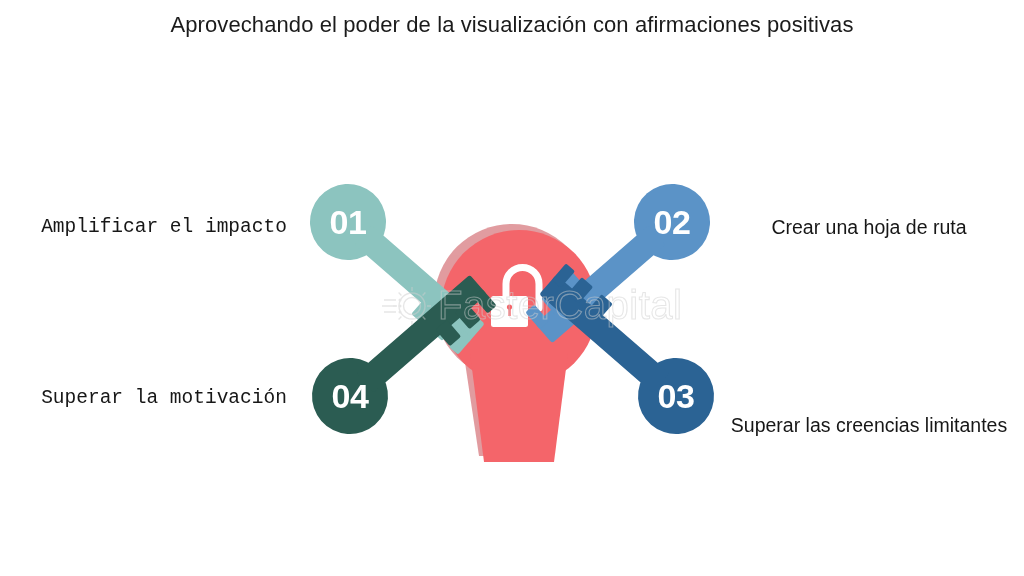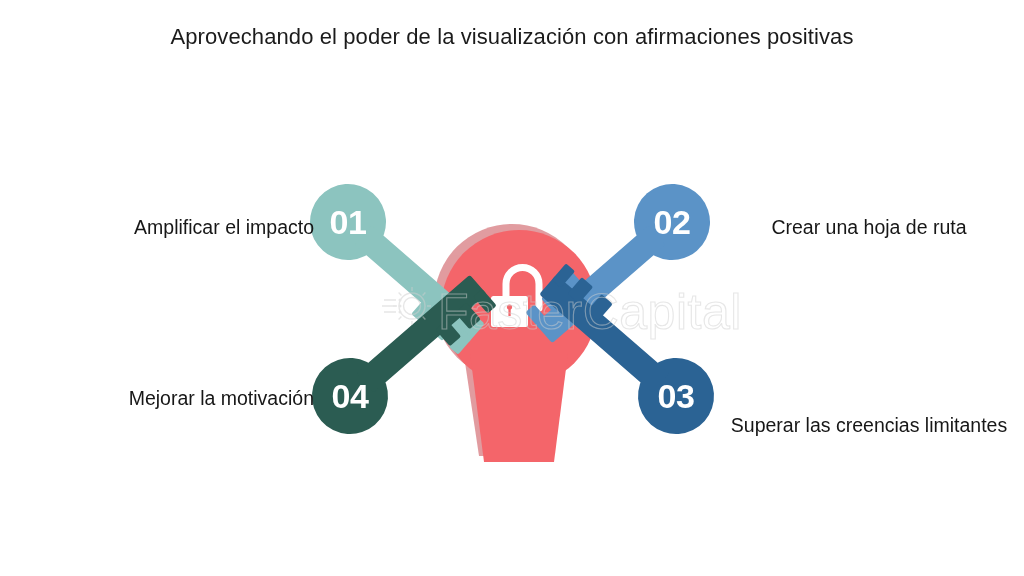--- a/index.html
+++ b/index.html
@@ -13,21 +13,21 @@
     position: relative;
     overflow: hidden;
     font-family: "Liberation Sans", sans-serif;
     color: #1a1a1a;
     -webkit-font-smoothing: antialiased;
   }
 
   
   #title {
     position: absolute;
-    top: 24px;
+    top: 12px;
     left: 0;
     width: 1024px;
     text-align: center;
     font-size: 22px;
     font-weight: 400;
     letter-spacing: .1px;
     color: #1b1b1b;
     white-space: nowrap;
   }
 
@@ -41,21 +41,21 @@
   }
 
   
   .label {
     position: absolute;
     font-size: 19.5px;
     font-weight: 400;
     line-height: 1.32;
     color: #171717;
   }
-  .label.left  { text-align: right; }
+  .label.left  { text-align: center; font-family: Liberation Mono, monospace; }
   .label.right { text-align: center; }
 
   #label-01 { left: 14px;  top: 215px; width: 300px; }
   #label-04 { left: 14px;  top: 386px; width: 300px; }
   #label-02 { left: 719px; top: 215px; width: 300px; }
   #label-03 { left: 719px; top: 386px; width: 300px; margin-top: 27px; }
 
   
   #art {
     position: absolute;
@@ -80,21 +80,21 @@
     top: 281px;
     width: 300px;
     height: 52px;
     pointer-events: none;
     opacity: .5;
   }
   #wm-text {
     position: absolute;
     left: 62px;
     top: 2px;
-    font-size: 50px;
+    font-size: 40px;
     font-weight: 400;
     letter-spacing: .5px;
     color: transparent;
     -webkit-text-stroke: 1.1px #cfcfcf;
     white-space: nowrap;
     font-family: "Liberation Sans", sans-serif;
   }
 </style>
 </head>
 <body>
@@ -190,17 +190,17 @@
       <g fill="#cfcfcf">
         <circle cx="24" cy="19" r="1.5"></circle>
         <circle cx="24" cy="25" r="1.5"></circle>
         <circle cx="24" cy="31" r="1.5"></circle>
       </g>
     </svg>
     <div id="wm-text">FasterCapital</div>
   </div>
 
   <div class="label left" id="label-01">Amplificar el impacto</div>
-  <div class="label left" id="label-04">Mejorar la motivación</div>
+  <div class="label left" id="label-04">Superar la motivación</div>
   <div class="label right" id="label-02">Crear una hoja de ruta</div>
   <div class="label right" id="label-03">Superar las creencias limitantes</div>
 
 </div>
 
 </body></html>

